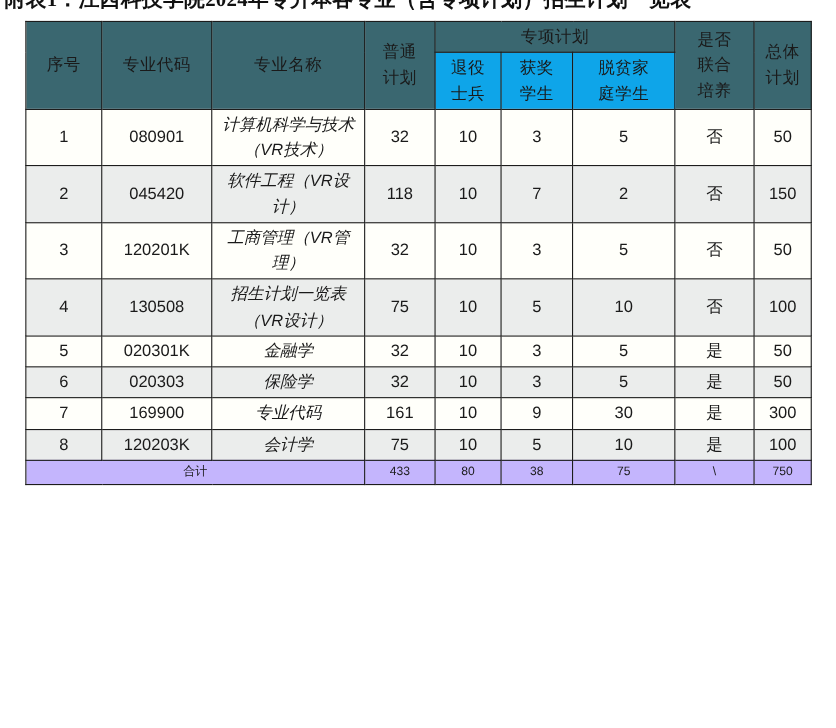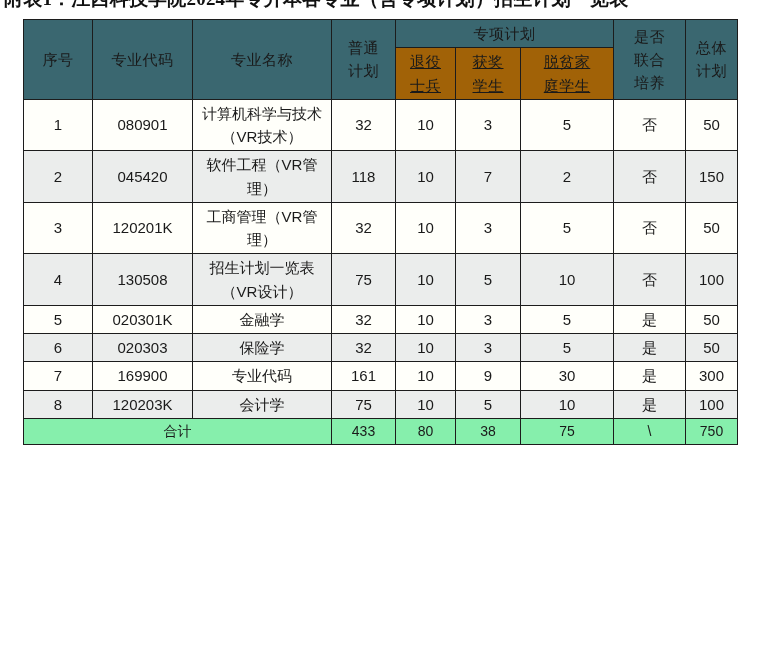--- a/index.html
+++ b/index.html
@@ -63,46 +63,46 @@
   }
 
   
   .hd-teal {
     background: #3a6770;
     color: #ffffff;
     font-size: 16.5px;
     letter-spacing: 0.5px;
   }
   .hd-light {
-    background: #a16207;
+    background: #0ea5e9;
     color: #1a1a1a;
     font-size: 16.5px;
     letter-spacing: 0.5px;
-    text-decoration: underline;
   }
   .hd-narrow {
     line-height: 1.45;
   }
 
   
   tr.row-odd td { background: #fffffa; }
   tr.row-even td { background: #ebedec; }
 
   td.c-name {
     font-size: 15px;
     line-height: 1.72;
+    font-style: italic;
   }
   td.c-num, td.c-code, td.c-idx, td.c-yn {
     font-size: 15.5px;
     white-space: nowrap;
   }
 
   tr.row-total td {
-    background: #86efac;
-    font-size: 14px;
+    background: #c4b5fd;
+    font-size: 11px;
   }
   td.c-total-label {
     font-size: 16px;
   }
 
   
   col.w-idx   { width: 69px; }
   col.w-code  { width: 100px; }
   col.w-name  { width: 139px; }
   col.w-plan  { width: 64px; }
@@ -177,21 +177,21 @@
         <td class="c-num">10</td>
         <td class="c-num">3</td>
         <td class="c-num">5</td>
         <td class="c-yn">否</td>
         <td class="c-num">50</td>
       </tr>
 
       <tr class="row-even">
         <td class="c-idx">2</td>
         <td class="c-code">045420</td>
-        <td class="c-name">软件工程（VR管理）</td>
+        <td class="c-name">软件工程（VR设计）</td>
         <td class="c-num">118</td>
         <td class="c-num">10</td>
         <td class="c-num">7</td>
         <td class="c-num">2</td>
         <td class="c-yn">否</td>
         <td class="c-num">150</td>
       </tr>
 
       <tr class="row-odd">
         <td class="c-idx">3</td>

